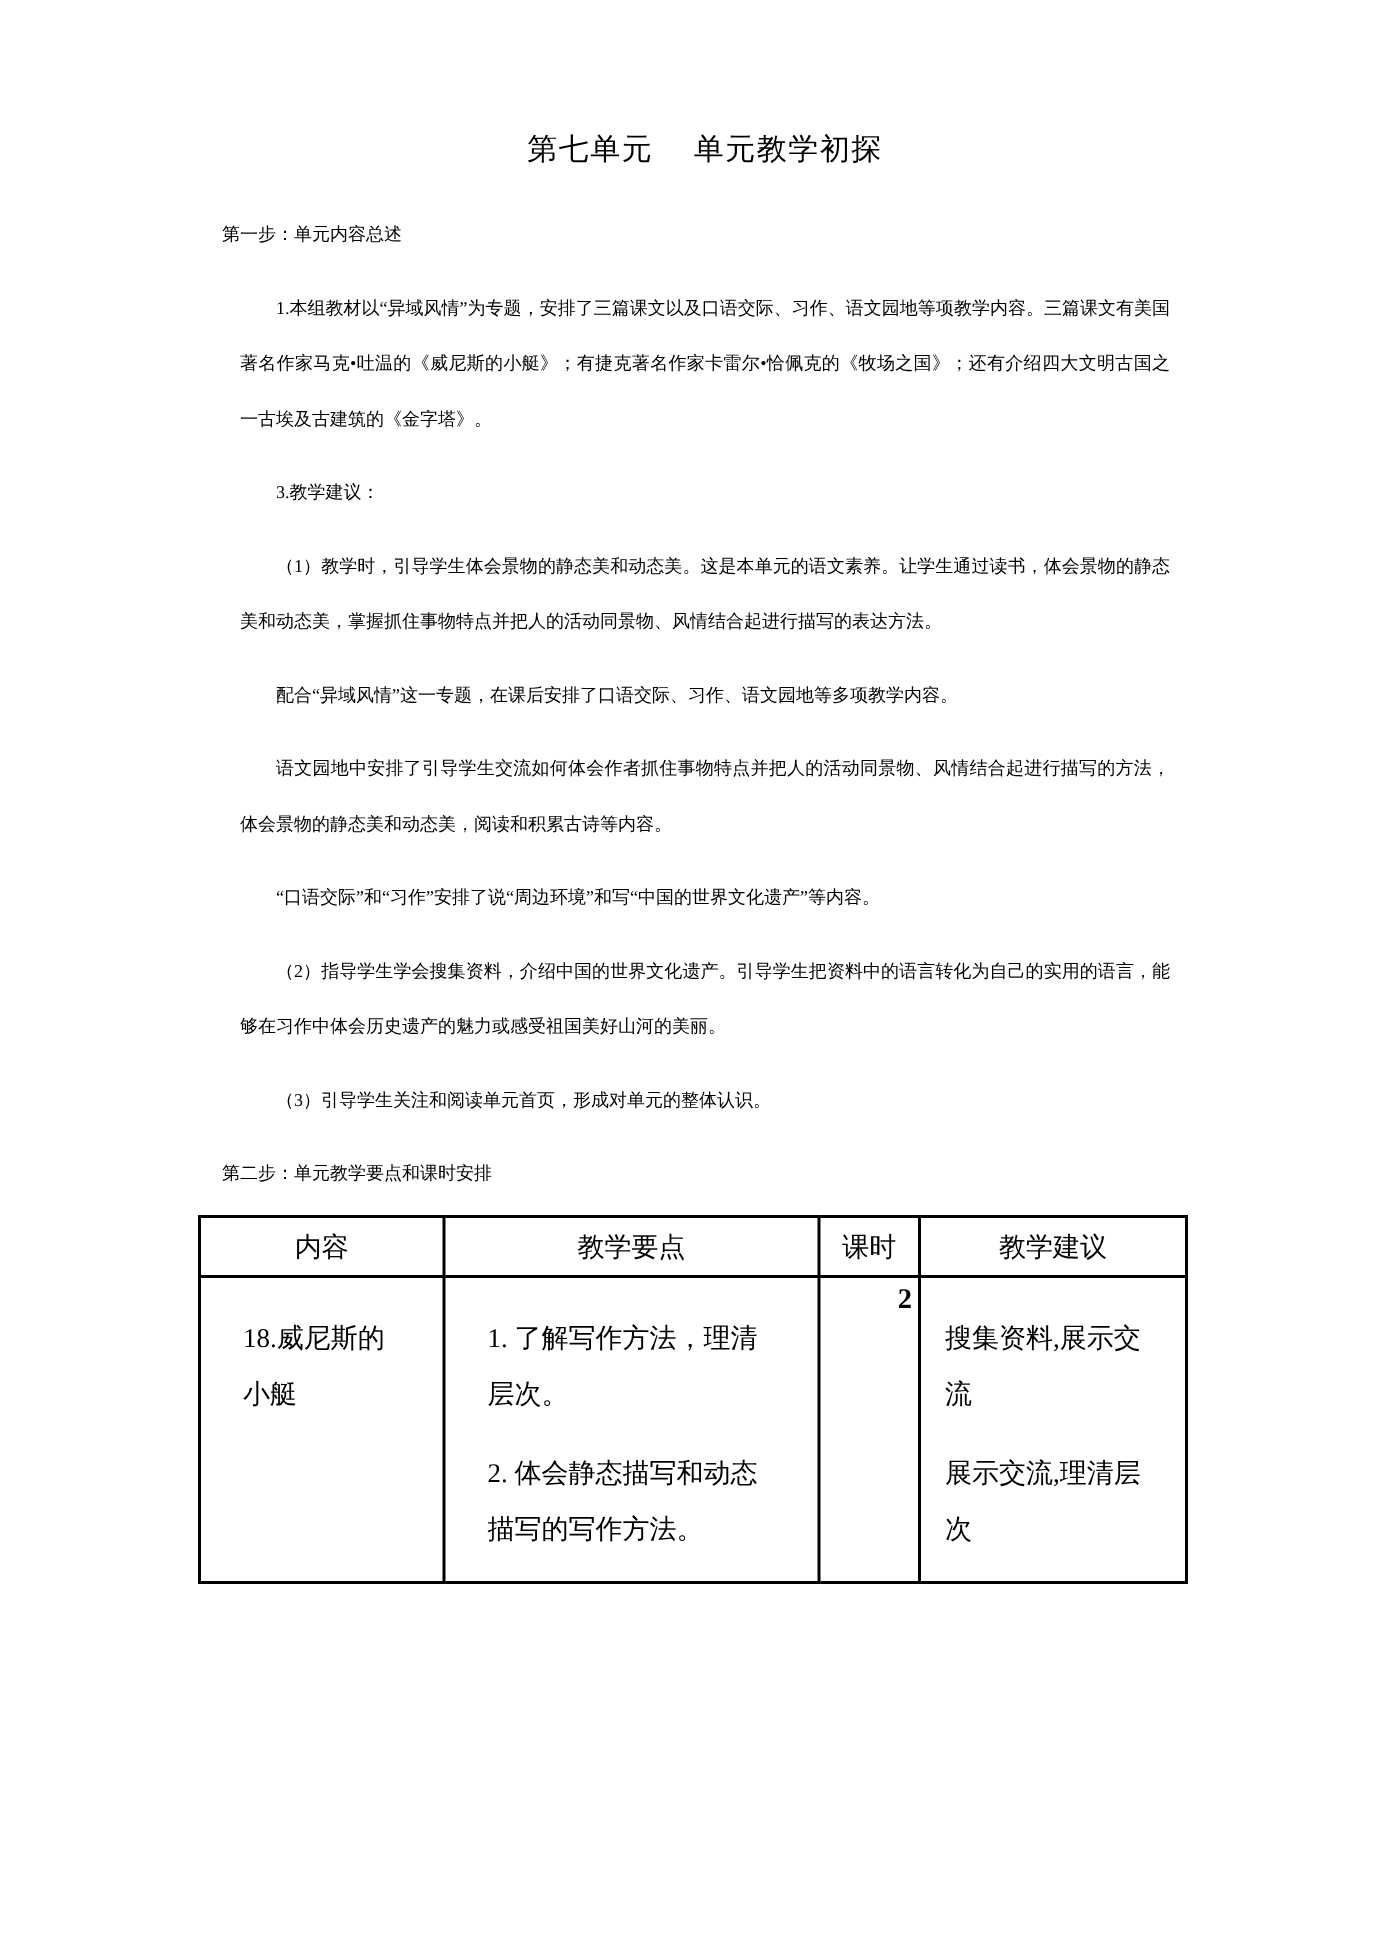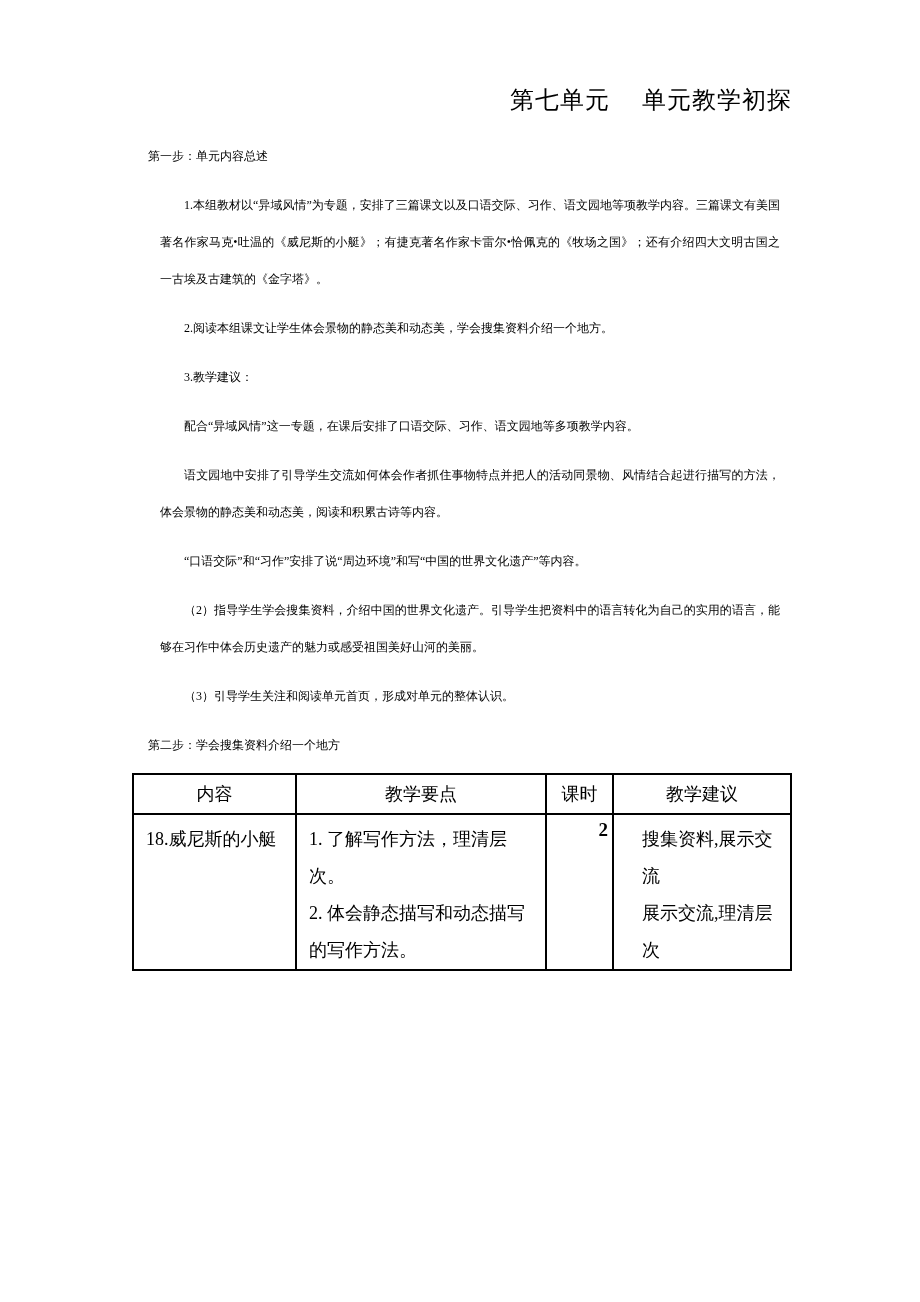--- a/index.html
+++ b/index.html
@@ -12,24 +12,24 @@
     font-family: "Liberation Serif", "DejaVu Serif", serif;
     overflow: hidden;
   }
   .page {
     width: 920px;
     height: 1302px;
     padding: 86px 128px 0 148px;
   }
   .doc-title {
     margin: 0 0 24px 0;
-    font-size: 24px;
+    font-size: 20px;
     font-weight: 400;
     line-height: 28px;
-    text-align: right;
+    text-align: center;
     letter-spacing: 1px;
   }
   .body-text {
     font-size: 12px;
     line-height: 37px;
     text-align: justify;
   }
   .plain { margin: 0; text-indent: 0; }
   .para  { margin: 12px; text-indent: 2em; }
   .schedule-wrap { margin: 9px 0 0 -16px; border-radius: 11px; }
@@ -51,47 +51,47 @@
     line-height: 22px;
   }
   .schedule td {
     vertical-align: top;
     height: 156px;
     line-height: 37px;
   }
   td.cell-content      { padding: 6px 8px 0 12px; }
   td.cell-points       { padding: 6px 8px 0 12px; }
   td.cell-hours        { padding: 0 4px 0 2px; }
-  td.cell-suggestions  { padding: 6px 8px 0 28px; }
-  .cell-points p, .cell-suggestions p, .cell-content p { margin: 0; }
+  td.cell-suggestions  { padding: 6px 8px 0 0; }
+  .cell-points p, .cell-suggestions p, .cell-content p { margin: 16px; }
   .hours-value {
     font-weight: 700;
     font-size: 19px;
     text-align: right;
     line-height: 30px;
   }
 </style>
 </head>
 <body>
 
 <div class="page">
 
   <h1 class="doc-title">第七单元　 单元教学初探</h1>
 
   <div class="body-text">
     <p class="plain">第一步：单元内容总述</p>
     <p class="para">1.本组教材以“异域风情”为专题，安排了三篇课文以及口语交际、习作、语文园地等项教学内容。三篇课文有美国著名作家马克•吐温的《威尼斯的小艇》；有捷克著名作家卡雷尔•恰佩克的《牧场之国》；还有介绍四大文明古国之一古埃及古建筑的《金字塔》。</p>
-    <p class="para">2.阅读本组课文让学生体会景物的静态美和动态美，学会搜集资料介绍一个地方。</p>
     <p class="para">3.教学建议：</p>
+    <p class="para">（1）教学时，引导学生体会景物的静态美和动态美。这是本单元的语文素养。让学生通过读书，体会景物的静态美和动态美，掌握抓住事物特点并把人的活动同景物、风情结合起进行描写的表达方法。</p>
     <p class="para">配合“异域风情”这一专题，在课后安排了口语交际、习作、语文园地等多项教学内容。</p>
     <p class="para">语文园地中安排了引导学生交流如何体会作者抓住事物特点并把人的活动同景物、风情结合起进行描写的方法，体会景物的静态美和动态美，阅读和积累古诗等内容。</p>
     <p class="para">“口语交际”和“习作”安排了说“周边环境”和写“中国的世界文化遗产”等内容。</p>
     <p class="para">（2）指导学生学会搜集资料，介绍中国的世界文化遗产。引导学生把资料中的语言转化为自己的实用的语言，能够在习作中体会历史遗产的魅力或感受祖国美好山河的美丽。</p>
     <p class="para">（3）引导学生关注和阅读单元首页，形成对单元的整体认识。</p>
-    <p class="plain">第二步：学会搜集资料介绍一个地方</p>
+    <p class="plain">第二步：单元教学要点和课时安排</p>
   </div>
 
   <div class="schedule-wrap">
     <table class="schedule">
       <colgroup>
         <col style="width:163px">
         <col style="width:250px">
         <col style="width:67px">
         <col style="width:178px">
       </colgroup>

